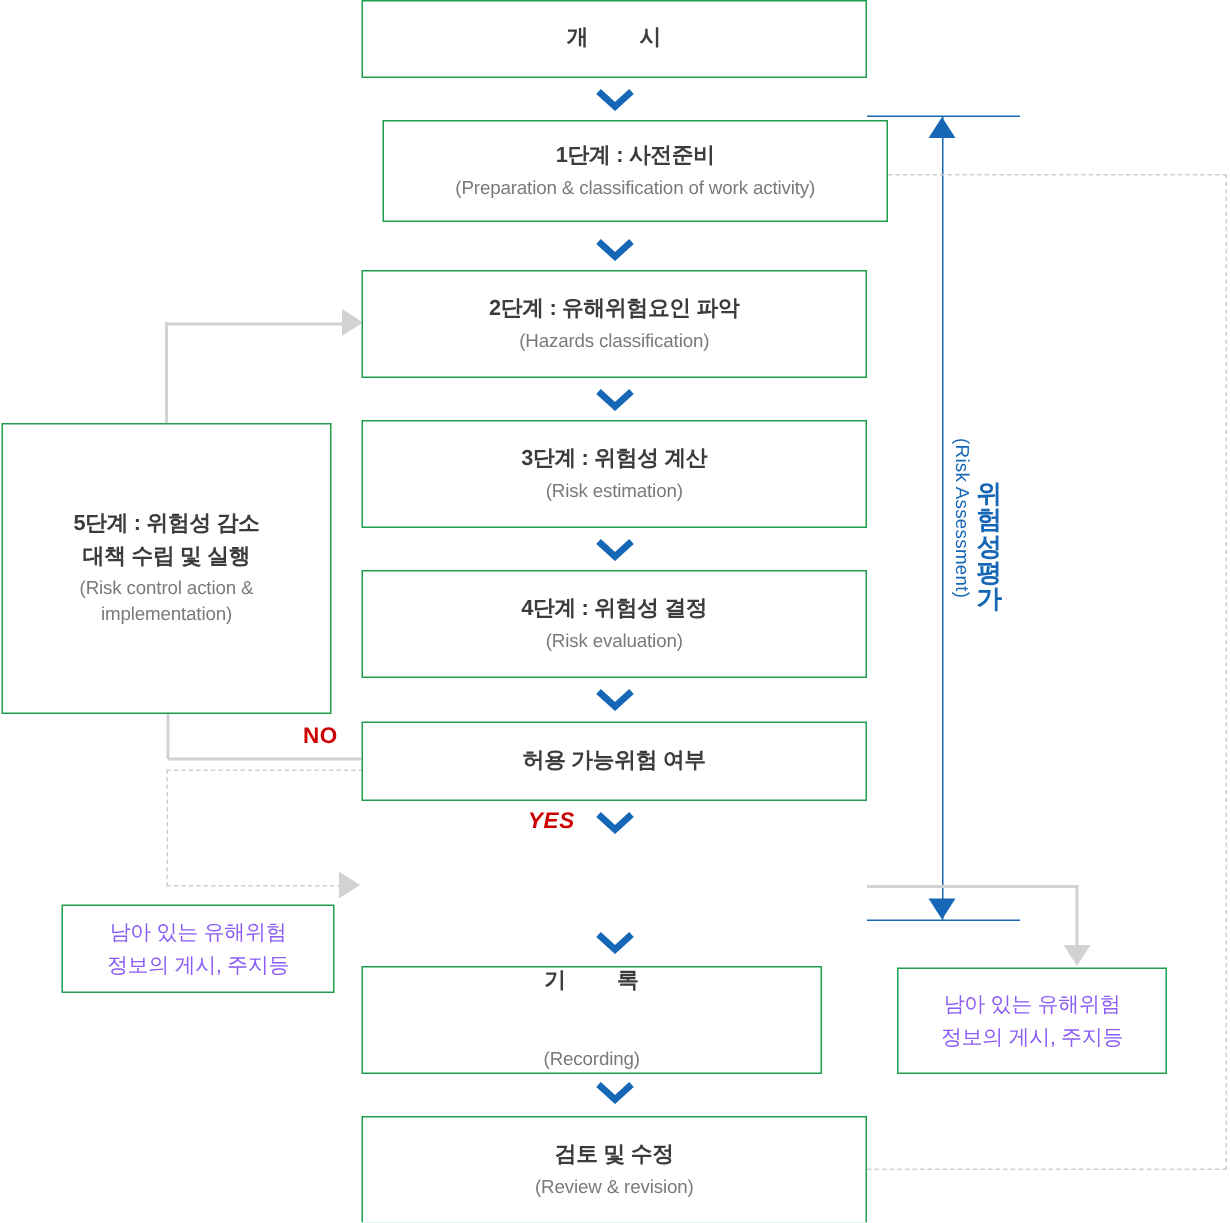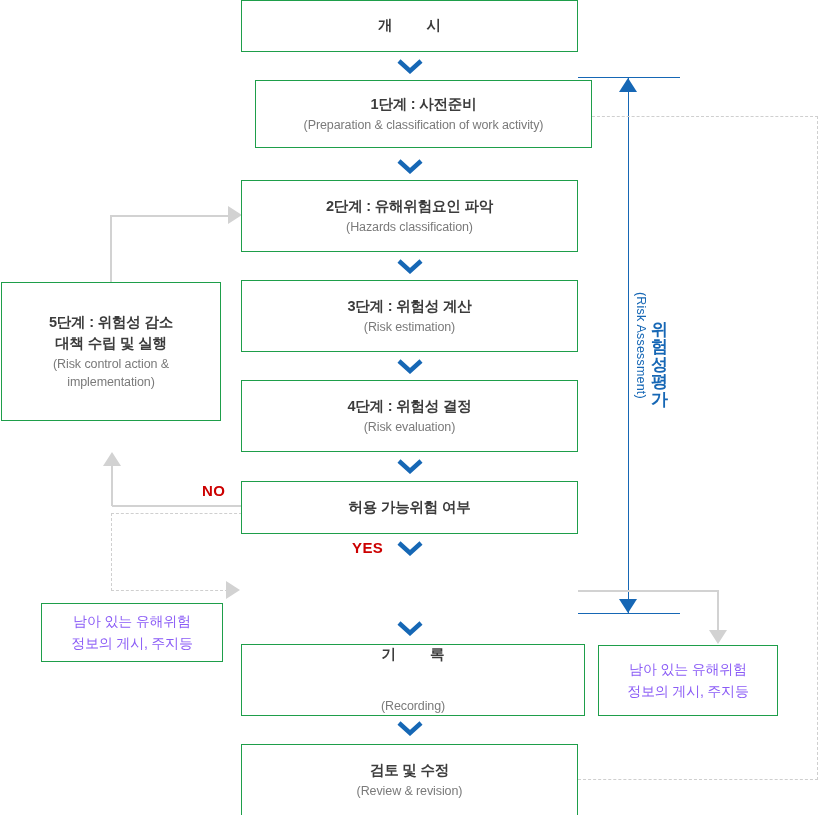--- a/index.html
+++ b/index.html
@@ -167,21 +167,21 @@
         <path d="M2 2 L13 12 L24 2" fill="none" stroke="#1667b5" stroke-width="4.5"></path>
       </svg>
   </div>
   <div class="chev" style="left:397px;top:721px;">
     <svg viewBox="0 0 26 15">
         <path d="M2 2 L13 12 L24 2" fill="none" stroke="#1667b5" stroke-width="4.5"></path>
       </svg>
   </div>
 
   <div class="declabel" style="left:202px;top:482px;">NO</div>
-  <div class="declabel" style="left:352px;top:539px;">YES</div>
+  <div class="declabel" style="left:352px;top:539px;font-style:italic;">YES</div>
 
   <div class="vcap" style="left:648px;top:308px;">
     <span class="vko">위험성평가</span>
   </div>
   <div class="vcap" style="left:632px;top:292px;">
     <span class="ven">(Risk Assessment)</span>
   </div>
 
   <div class="node" style="left:241px;top:0px;width:337px;height:52px;">
     <div class="ko wide">개        시</div>
@@ -205,31 +205,31 @@
   <div class="node" style="left:241px;top:380px;width:337px;height:72px;align-items:center;">
     <div class="ko">4단계 : 위험성 결정</div>
     <div class="en">(Risk evaluation)</div>
   </div>
 
   <div class="node" style="left:241px;top:481px;width:337px;height:53px;">
     <div class="ko">허용 가능위험 여부</div>
   </div>
 
 
-  <div class="node" style="left:241px;top:644px;width:344px;height:72px;gap:31px;">
+  <div class="node" style="left:241px;top:644px;width:307px;height:72px;gap:31px;">
     <div class="ko wide">기        록</div>
     <div class="en">(Recording)</div>
   </div>
 
   <div class="node" style="left:241px;top:744px;width:337px;height:72px;">
     <div class="ko">검토 및 수정</div>
     <div class="en">(Review &amp; revision)</div>
   </div>
 
-  <div class="node" style="left:1px;top:282px;width:220px;height:139px;">
+  <div class="node" style="left:1px;top:282px;width:220px;height:194px;">
     <div class="ko">5단계 : 위험성 감소</div>
     <div class="ko">대책 수립 및 실행</div>
     <div class="en">(Risk control action &amp;</div>
     <div class="en" style="margin-top:0;">implementation)</div>
   </div>
 
   <div class="node note" style="left:41px;top:603px;width:182px;height:59px;">
     <div class="ko">남아 있는 유해위험</div>
     <div class="ko">정보의 게시, 주지등</div>
   </div>

